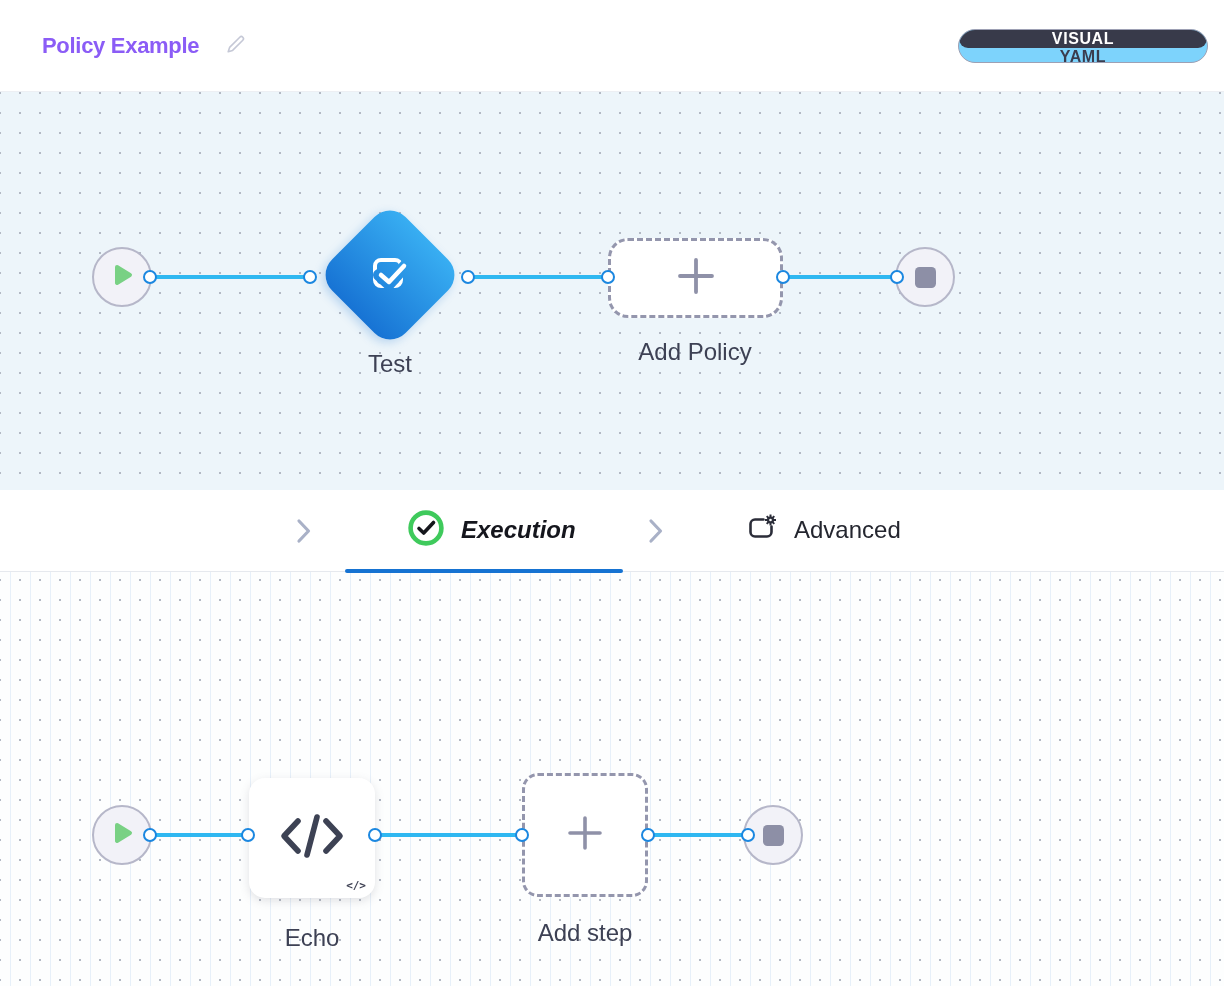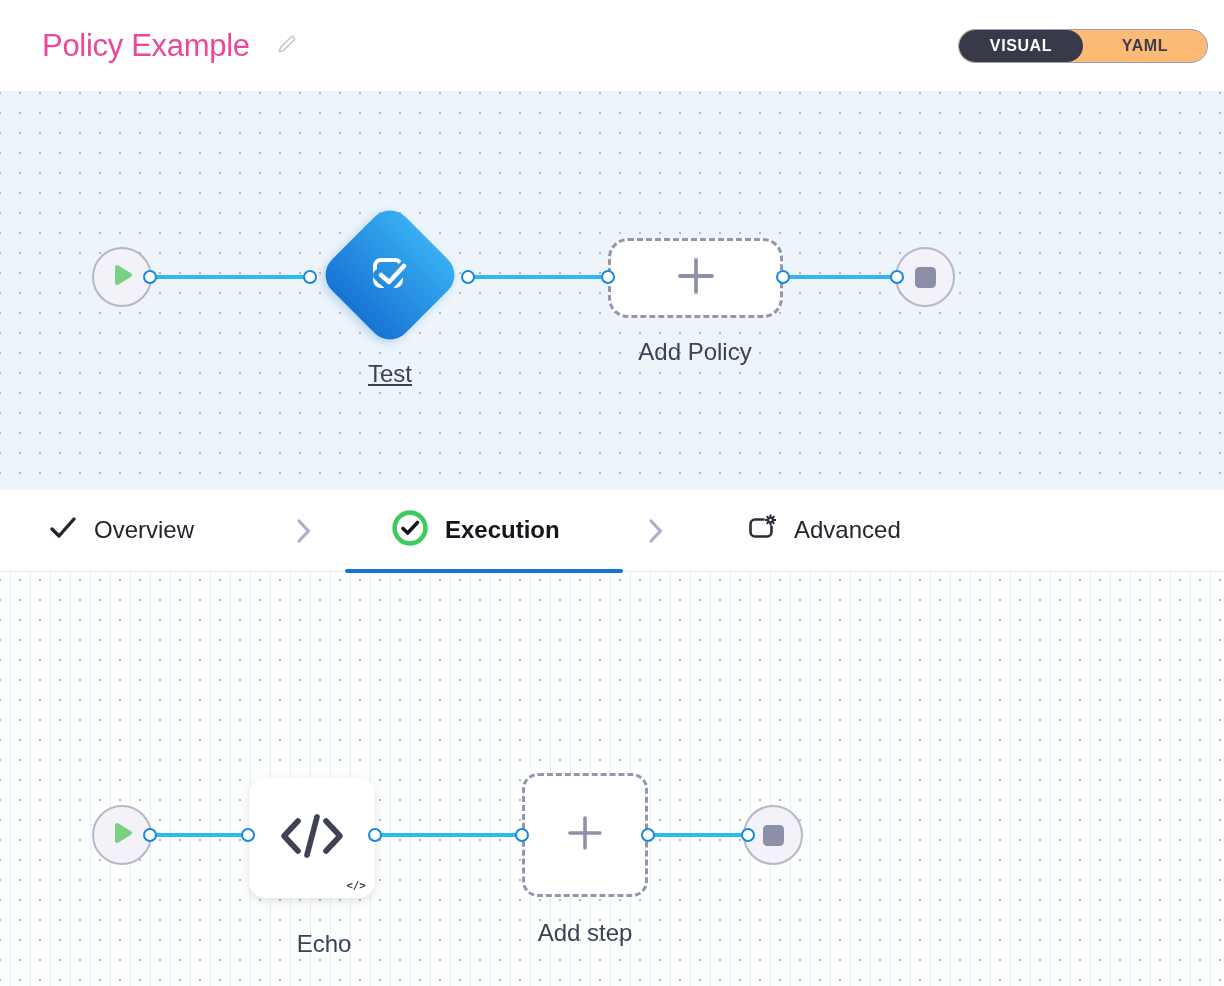--- a/index.html
+++ b/index.html
@@ -2,24 +2,24 @@
 <html><head>
 <meta charset="utf-8">
 <style>
   * { margin:0; padding:0; box-sizing:border-box; }
   html,body { width:1224px; height:986px; overflow:hidden;
     font-family:"Liberation Sans", sans-serif; background:#fff; }
 
   
   .header { height:92px; background:#fff; display:flex; align-items:center;
     padding:0 16px 0 42px; border-bottom:1px solid #edeff3; position:relative; }
-  .page-title { font-size:31px; font-weight:400; color:#ec4899; letter-spacing:-0.3px; }
+  .page-title { font-size:22px; font-weight:700; color:#8b5cf6; letter-spacing:-0.3px; }
   .edit-btn { margin-left:26px; display:flex; align-items:center; cursor:pointer; }
   .toggle { margin-left:auto; width:250px; height:34px; border:1.6px solid #9da0b4;
-    border-radius:18px; background:#fdba74; display:flex; overflow:hidden; }
+    border-radius:18px; background:#7dd3fc; display:flex; overflow:hidden;flex-direction:column; }
   .toggle-opt { flex:1; display:flex; align-items:center; justify-content:center;
     font-size:16px; font-weight:700; letter-spacing:.6px; color:#3a3c4e; cursor:pointer; }
   .toggle-opt.selected { background:#383a4a; color:#fff; border-radius:18px; }
 
   
   .stage-canvas { position:relative; height:398px; background-color:#edf5fa;
     background-image: radial-gradient(#b3b9c4 1.3px, transparent 1.5px);
     background-size:20px 20px; background-position:10px 11px; }
   .step-canvas { position:relative; height:414px; background-color:#fdfefe;
     background-image: radial-gradient(#b3b9c4 1.3px, transparent 1.5px),
@@ -130,42 +130,34 @@
   </div>
   <div class="edge" style="left:468px; top:183px; width:140px;">
     <span class="dot start"></span>
     <span class="dot end"></span>
   </div>
   <div class="edge" style="left:783px; top:183px; width:114px;">
     <span class="dot start"></span>
     <span class="dot end"></span>
   </div>
 
-  <div class="node-label" style="left:338px; top:268px; width:104px;text-decoration:underline;">Test</div>
+  <div class="node-label" style="left:338px; top:258px; width:104px;">Test</div>
   <div class="node-label" style="left:595px; top:246px; width:200px;">Add Policy</div>
 </div>
 
 <div class="tabbar">
 
-  <div class="tab" style="left:48px;">
-    <span>
-      <svg width="30" height="26" viewBox="0 0 30 26" fill="none">
-        <path d="M4 14 L11 21 L26 4" stroke="#23252f" stroke-width="3.4" stroke-linecap="round" stroke-linejoin="round"></path>
-      </svg>
-    </span>
-    <span class="tab-label">Overview</span>
-  </div>
 
   <span class="tab-chevron" style="left:296px;">
     <svg width="16" height="26" viewBox="0 0 16 26" fill="none">
       <path d="M3 3 L12.5 13 L3 23" stroke="#a9b1c7" stroke-width="3.2" stroke-linecap="round" stroke-linejoin="round"></path>
     </svg>
   </span>
 
-  <div class="tab" style="left:391px;">
+  <div class="tab" style="left:407px;font-style:italic;">
     <span>
       <svg width="38" height="38" viewBox="0 0 38 38">
         <circle cx="19" cy="19" r="15.4" fill="#fff" stroke="#3fca5c" stroke-width="4.6"></circle>
         <path d="M12 19.5 L16.7 24 L26.5 13.5" stroke="#15161c" stroke-width="3.6" fill="none" stroke-linecap="round" stroke-linejoin="round"></path>
       </svg>
     </span>
     <span class="tab-label active">Execution</span>
   </div>
 
   <span class="tab-chevron" style="left:648px;">
@@ -234,15 +226,15 @@
   </div>
   <div class="edge" style="left:375px; top:261px; width:147px;">
     <span class="dot start"></span>
     <span class="dot end"></span>
   </div>
   <div class="edge" style="left:648px; top:261px; width:100px;">
     <span class="dot start"></span>
     <span class="dot end"></span>
   </div>
 
-  <div class="node-label" style="left:261px; top:352px; width:126px;margin-top:6px;">Echo</div>
+  <div class="node-label" style="left:249px; top:352px; width:126px;">Echo</div>
   <div class="node-label" style="left:510px; top:347px; width:150px;text-align:center;">Add step</div>
 </div>
 
 </body></html>

